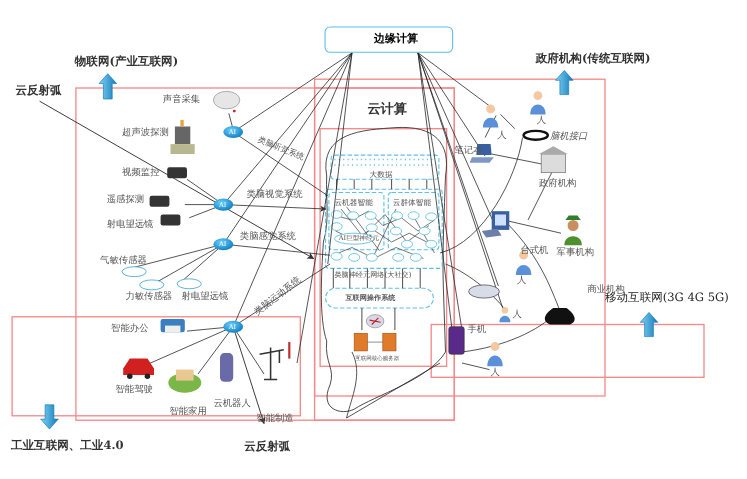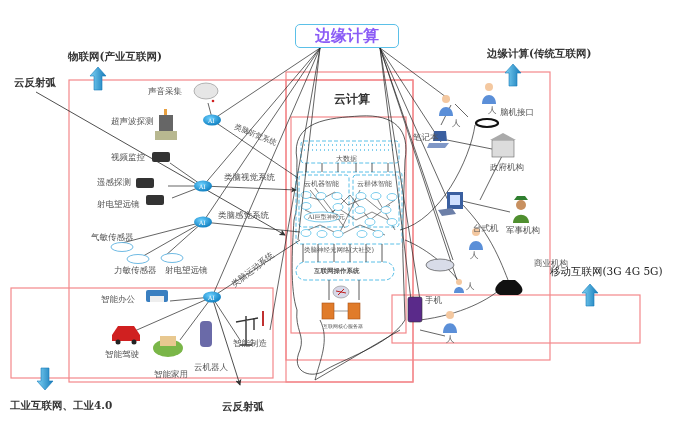--- a/index.html
+++ b/index.html
@@ -1,21 +1,21 @@
 <!DOCTYPE html>
 <html><head>
 <meta charset="utf-8">
 <style>
   html,body{margin:0;padding:0;background:#fff;}
   body{width:679px;height:435px;position:relative;overflow:hidden;font-family:"DejaVu Serif","Liberation Serif",serif;color:#333;}
   svg{position:absolute;left:0;top:0;}
   .lbl{position:absolute;white-space:nowrap;font-size:8.5px;color:#555;line-height:1;}
   .mid{position:absolute;white-space:nowrap;font-size:10.5px;font-weight:bold;color:#333;line-height:1;}
   .tiny{position:absolute;white-space:nowrap;font-size:6px;color:#555;line-height:1;}
-  .edge{position:absolute;left:295px;top:24px;width:102px;height:22px;border:1.5px solid #5bc0e8;border-radius:5px;background:#fff;text-align:center;font-size:16px;font-weight:bold;line-height:22px;color:#8b5cf6;}
+  .edge{position:absolute;left:295px;top:24px;width:102px;height:22px;border:1.5px solid #5bc0e8;border-radius:5px;background:#fff;text-align:center;font-size:10px;font-weight:bold;line-height:22px;color:#000000;padding-left:13px;}
   .rot{transform-origin:left top;}
 </style>
 </head>
 <body>
 
 <svg width="679" height="435" viewBox="0 0 679 435">
   <defs>
     <linearGradient id="arrowGrad" x1="0" x2="1" y1="0" y2="0">
       <stop offset="0" stop-color="#7fd3f5"></stop>
       <stop offset="1" stop-color="#1479b8"></stop>
@@ -221,21 +221,21 @@
     <path d="M582,293 L590,284 L598,293 L594,293 L594,306 L586,306 L586,293 z"></path>
     <path d="M41,368 L49,368 L49,381 L53,381 L45,390 L37,381 L41,381 z"></path>
   </g>
 </svg>
 
 <div class="edge">边缘计算</div>
 
 <div class="mid" style="left:334px;top:93px;font-size:12px;">云计算</div>
 
 <div class="mid" style="left:68px;top:51px;">物联网(产业互联网)</div>
-<div class="mid" style="left:487px;top:48px;">边缘计算(传统互联网)</div>
+<div class="mid" style="left:487px;top:48px;">政府机构(传统互联网)</div>
 <div class="mid" style="left:550px;top:266px;font-weight:normal;color:#222;">移动互联网(3G 4G 5G)</div>
 <div class="mid" style="left:10px;top:400px;">工业互联网、工业4.0</div>
 
 <div class="mid" style="left:14px;top:77px;">云反射弧</div>
 <div class="mid" style="left:222px;top:401px;">云反射弧</div>
 
 <div class="lbl" style="left:148px;top:87px;">声音采集</div>
 <div class="lbl" style="left:111px;top:117px;">超声波探测</div>
 <div class="lbl" style="left:111px;top:153px;">视频监控</div>
 <div class="lbl" style="left:97px;top:178px;">遥感探测</div>
@@ -259,25 +259,25 @@
 <div class="lbl" style="left:357px;top:181px;font-size:7px;">云群体智能</div>
 <div class="tiny" style="left:308px;top:214px;">AI巨型神经元</div>
 <div class="tiny" style="left:304px;top:247px;font-size:6.5px;">类脑神经元网络(大社交)</div>
 <div class="tiny" style="left:314px;top:268px;font-weight:bold;font-size:6.5px;">互联网操作系统</div>
 <div class="tiny" style="left:323px;top:324px;font-size:5px;">互联网核心服务器</div>
 
 <div class="lbl" style="left:101px;top:295px;">智能办公</div>
 <div class="lbl" style="left:105px;top:350px;">智能驾驶</div>
 <div class="lbl" style="left:154px;top:370px;">智能家用</div>
 <div class="lbl" style="left:194px;top:363px;">云机器人</div>
-<div class="lbl" style="left:233px;top:339px;">智能制造</div>
+<div class="lbl" style="left:233px;top:377px;">智能制造</div>
 
 <div class="lbl" style="left:452px;top:119px;">人</div>
 <div class="lbl" style="left:488px;top:106px;">人</div>
-<div class="lbl" style="left:500px;top:108px;">脑机接口</div>
+<div class="lbl" style="left:500px;top:120px;font-style:italic;">脑机接口</div>
 <div class="lbl" style="left:413px;top:133px;">笔记本</div>
 <div class="lbl" style="left:490px;top:163px;">政府机构</div>
 <div class="lbl" style="left:440px;top:224px;padding-left:33px;">台式机</div>
 <div class="lbl" style="left:506px;top:226px;">军事机构</div>
 <div class="lbl" style="left:470px;top:251px;">人</div>
 <div class="lbl" style="left:506px;top:259px;margin-left:28px;">商业机构</div>
 <div class="lbl" style="left:466px;top:282px;">人</div>
 <div class="lbl" style="left:425px;top:296px;">手机</div>
 <div class="lbl" style="left:446px;top:335px;">人</div>
 

